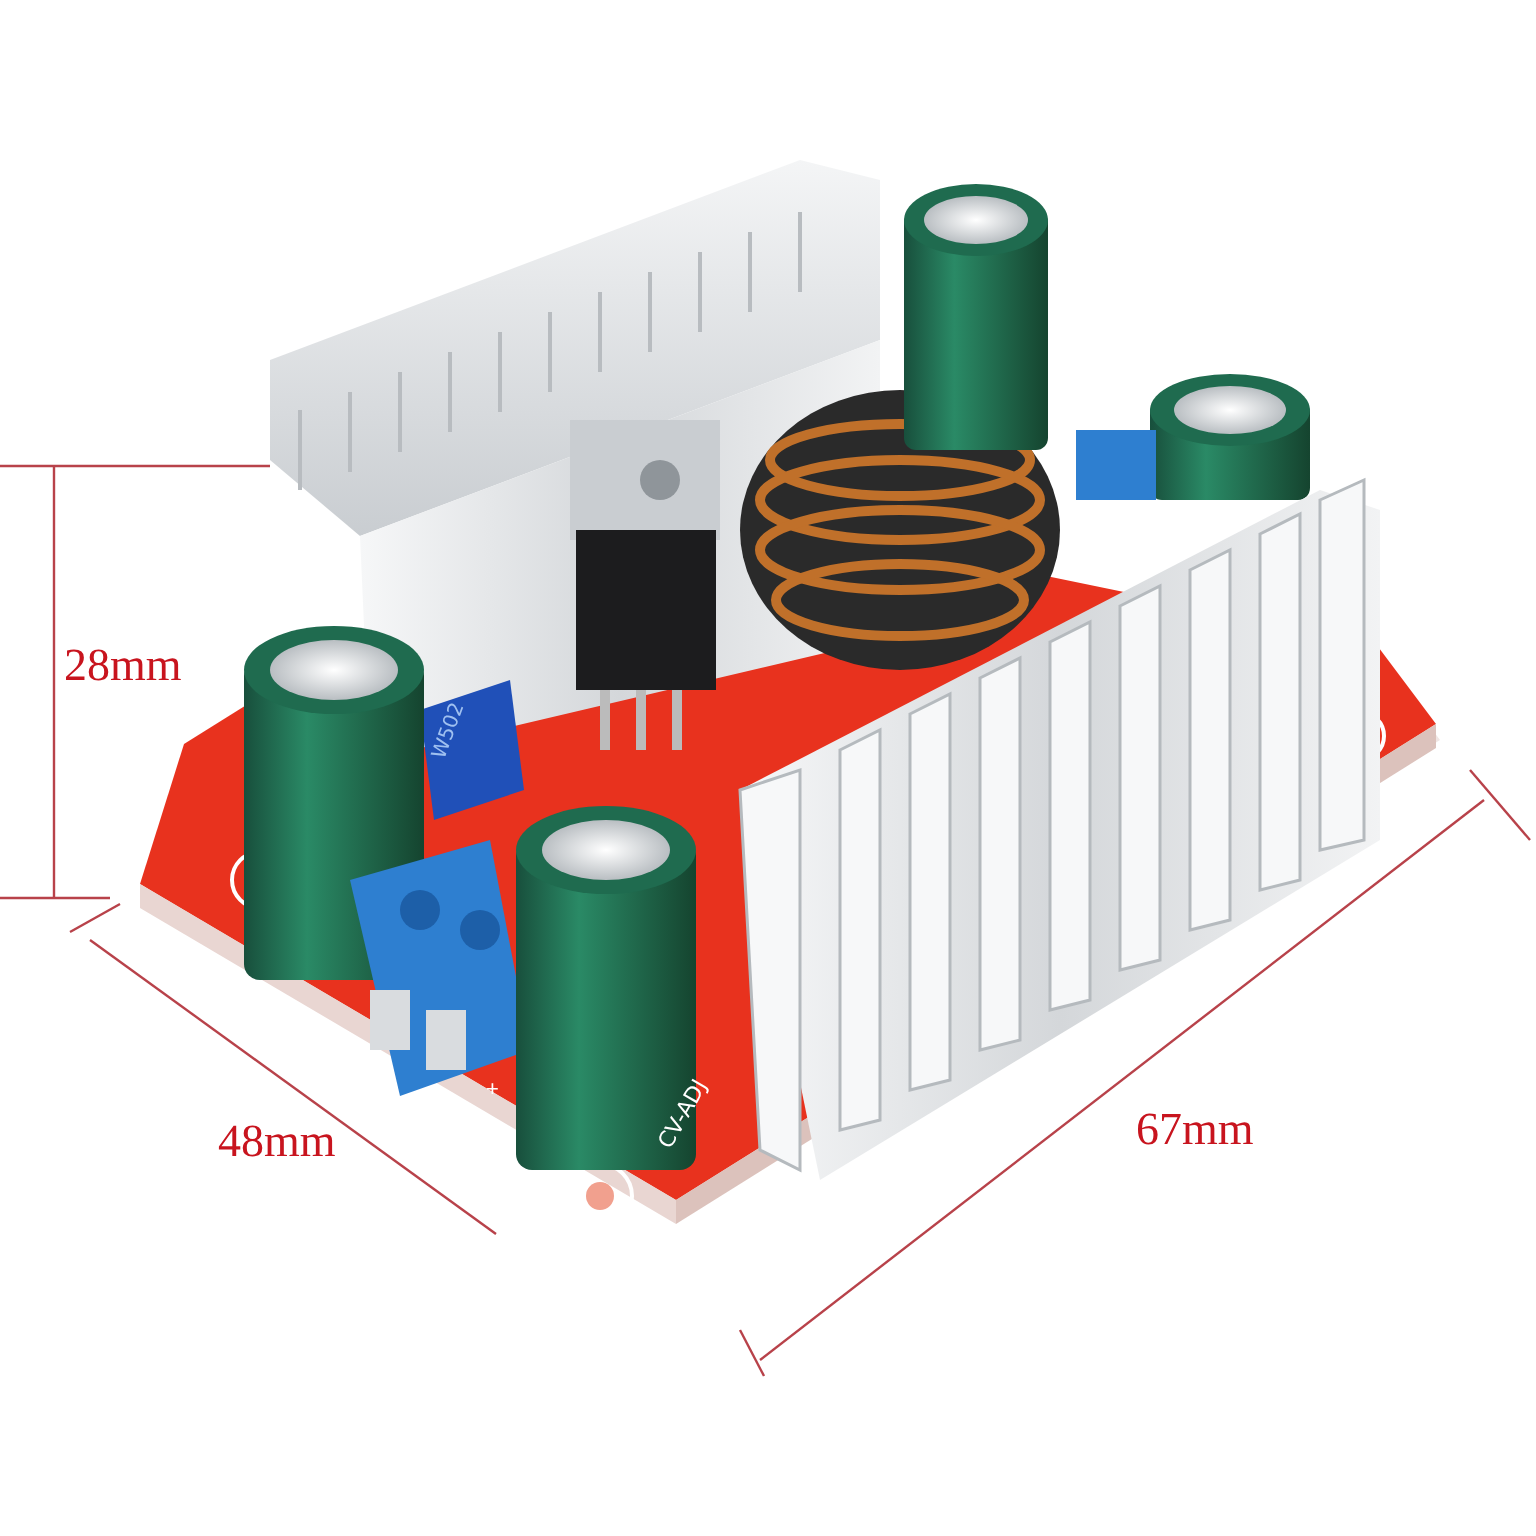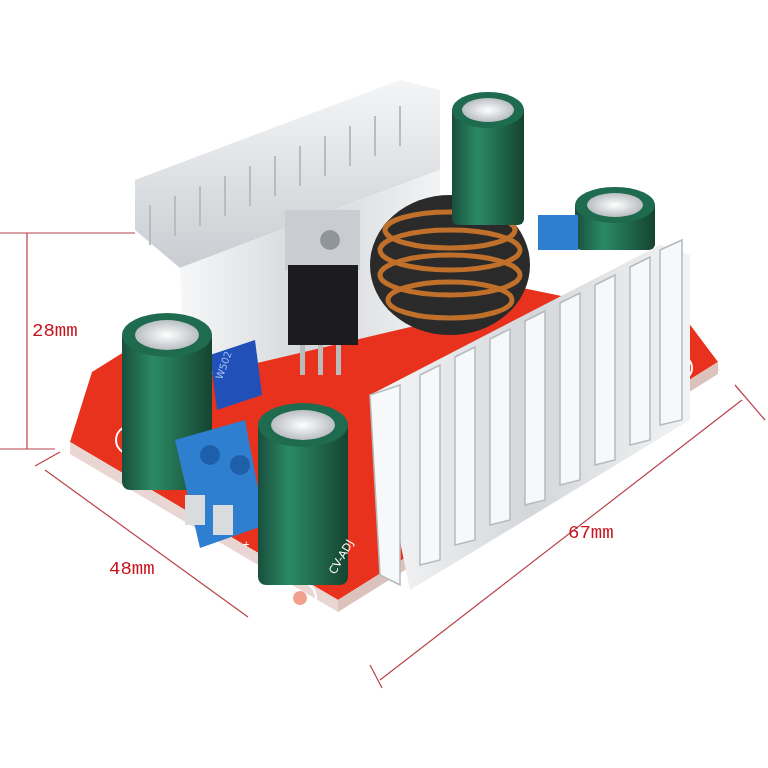--- a/index.html
+++ b/index.html
@@ -1,18 +1,18 @@
 <!DOCTYPE html>
 <html><head>
   <meta charset="utf-8">
   <style>
     html, body { margin: 0; padding: 0; background: #ffffff; }
     body { width: 768px; height: 768px; position: relative; overflow: hidden; font-family: "Liberation Sans", sans-serif; }
     .stage { position: absolute; left: 0; top: 0; width: 768px; height: 768px; }
-    .dim-label { position: absolute; color: #c8141e; font-family: Liberation Mono, monospace; font-size: 19px; white-space: nowrap; }
+    .dim-label { position: absolute; color: #c8141e; font-family: Liberation Serif, serif; font-size: 23px; white-space: nowrap; }
     svg { position: absolute; left: 0; top: 0; }
   </style>
 </head>
 <body>
 
 <div class="stage">
   <svg width="768" height="768" viewBox="0 0 768 768">
     <defs>
       <linearGradient id="alu" x1="0" y1="0" x2="1" y2="0">
         <stop offset="0" stop-color="#f6f7f8"></stop>
@@ -147,14 +147,14 @@
       <ellipse cx="303" cy="425" rx="45" ry="22" fill="#1f6b4f"></ellipse>
       <ellipse cx="303" cy="425" rx="32" ry="15" fill="url(#captop)"></ellipse>
     </g>
 
     <text x="335" y="575" font-size="11" fill="#ffffff" font-family="DejaVu Sans, sans-serif" transform="rotate(-60 335 575)">CV-ADJ</text>
     <text x="243" y="548" font-size="11" fill="#ffffff">+</text>
   </svg>
 
   <span class="dim-label" style="left:32px; top:320px;">28mm</span>
   <span class="dim-label" style="left:109px; top:558px;">48mm</span>
-  <span class="dim-label" style="left:568px; top:522px;">67mm</span>
+  <span class="dim-label" style="left:568px; top:552px;">67mm</span>
 </div>
 
 </body></html>

